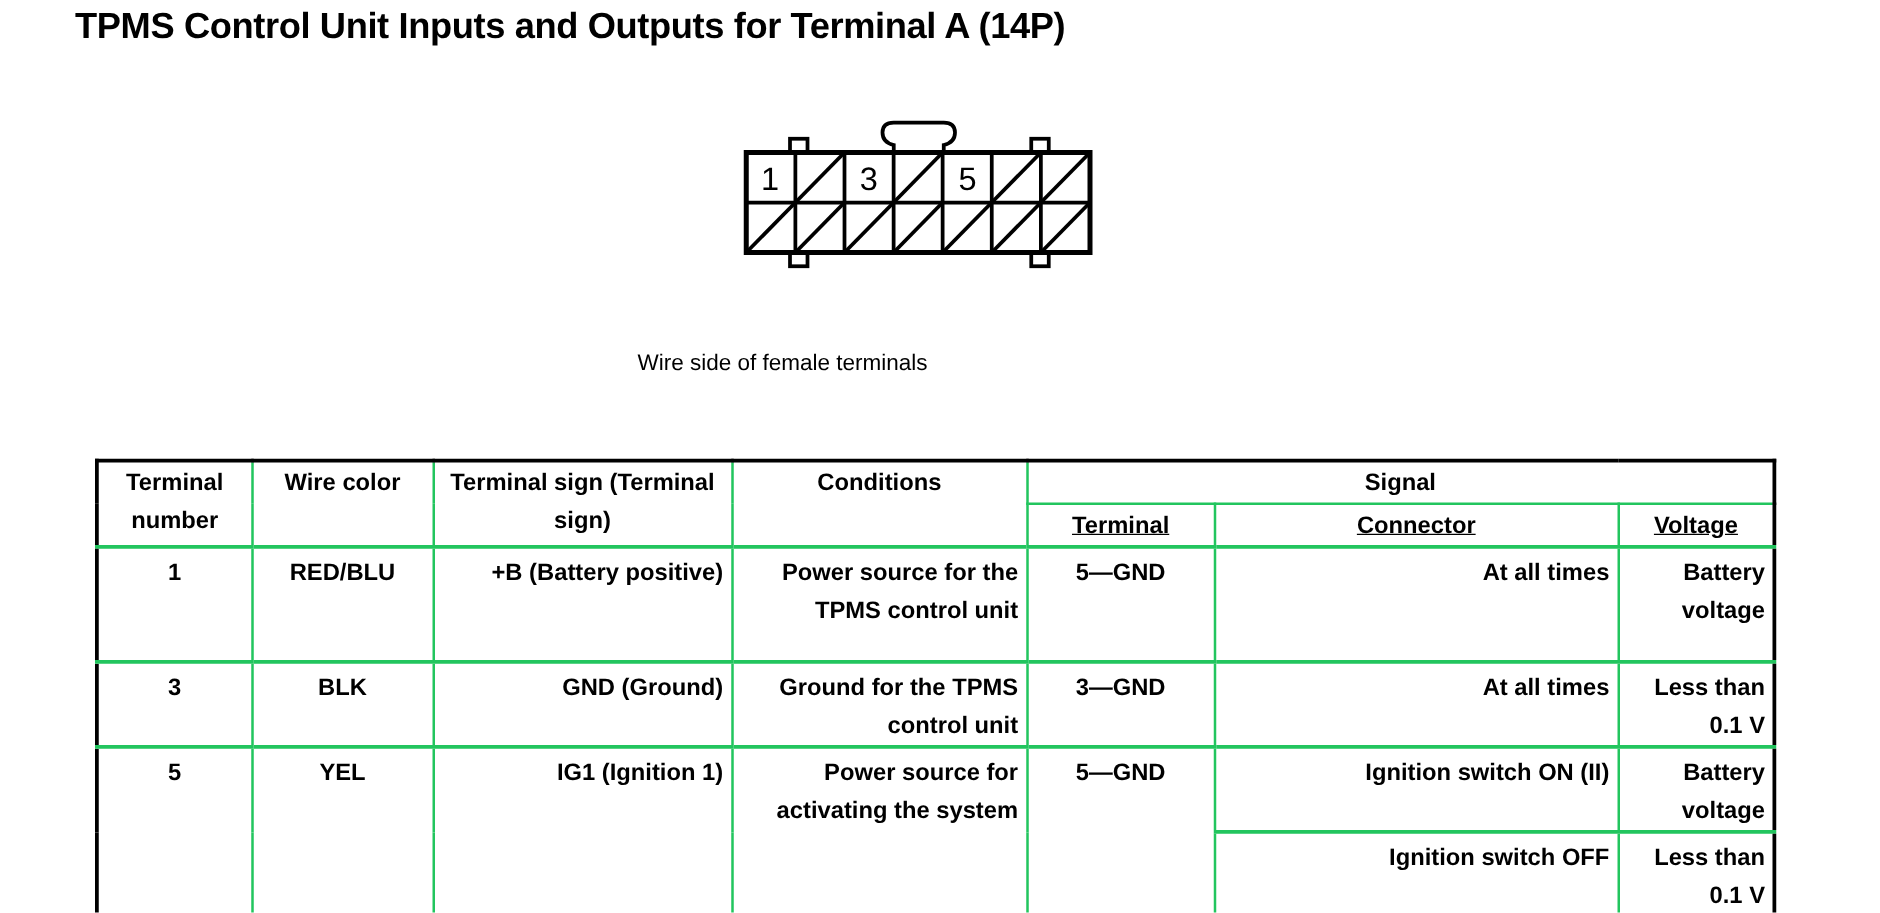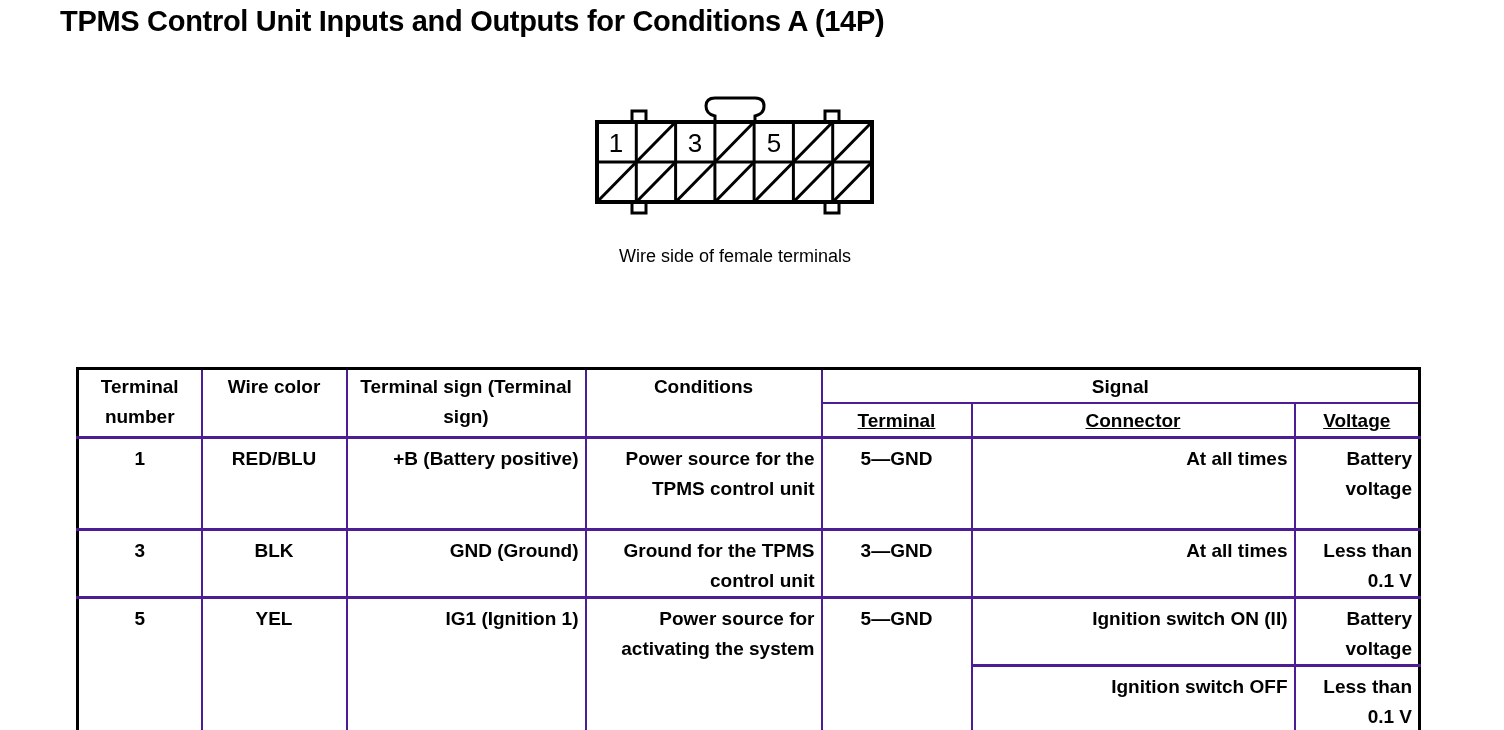--- a/index.html
+++ b/index.html
@@ -25,37 +25,37 @@
   .connector-wrap {
     position: absolute;
     left: 585px;
     top: 90px;
     width: 300px;
     height: 135px;
   }
   .connector-caption {
     position: absolute;
     left: 510px;
-    top: 246px;
+    top: 280px;
     width: 450px;
-    text-align: center;
+    text-align: left;
     font-size: 18px;
     font-weight: normal;
   }
   table.io-table {
     position: absolute;
     left: 76px;
     top: 367px;
     width: 1342px;
     border-collapse: collapse;
     table-layout: fixed;
     border: 3px solid #000;
   }
   .io-table th, .io-table td {
-    border: 2px solid #4c1d95;
+    border: 2px solid #22c55e;
     font-size: 19px;
     font-weight: bold;
     line-height: 30px;
     overflow: hidden;
   }
   .io-table th {
     text-align: center;
     vertical-align: top;
     padding: 2px 4px 0 4px;
   }
@@ -74,21 +74,21 @@
   tr.hr1 { height: 31px; }
   tr.hr2 { height: 32px; }
   tr.r1  { height: 92px; }
   tr.r2  { height: 61px; }
   tr.r3a { height: 60px; }
   tr.r3b { height: 59px; }
 </style>
 </head>
 <body>
 
-<div class="page-title">TPMS Control Unit Inputs and Outputs for Conditions A (14P)</div>
+<div class="page-title">TPMS Control Unit Inputs and Outputs for Terminal A (14P)</div>
 
 <div class="connector-wrap">
   <svg width="300" height="135" viewBox="0 0 300 135">
 
     <path d="M130 32 L130 26 Q121 24 121 16 Q121 8 130 8 L170 8 Q179 8 179 16 Q179 24 170 26 L170 32 Z" fill="#fff" stroke="#000" stroke-width="3"></path>
 
     <rect x="47" y="21" width="14" height="11" fill="#fff" stroke="#000" stroke-width="3"></rect>
     <rect x="240" y="21" width="14" height="11" fill="#fff" stroke="#000" stroke-width="3"></rect>
     <rect x="47" y="112" width="14" height="11" fill="#fff" stroke="#000" stroke-width="3"></rect>
     <rect x="240" y="112" width="14" height="11" fill="#fff" stroke="#000" stroke-width="3"></rect>

